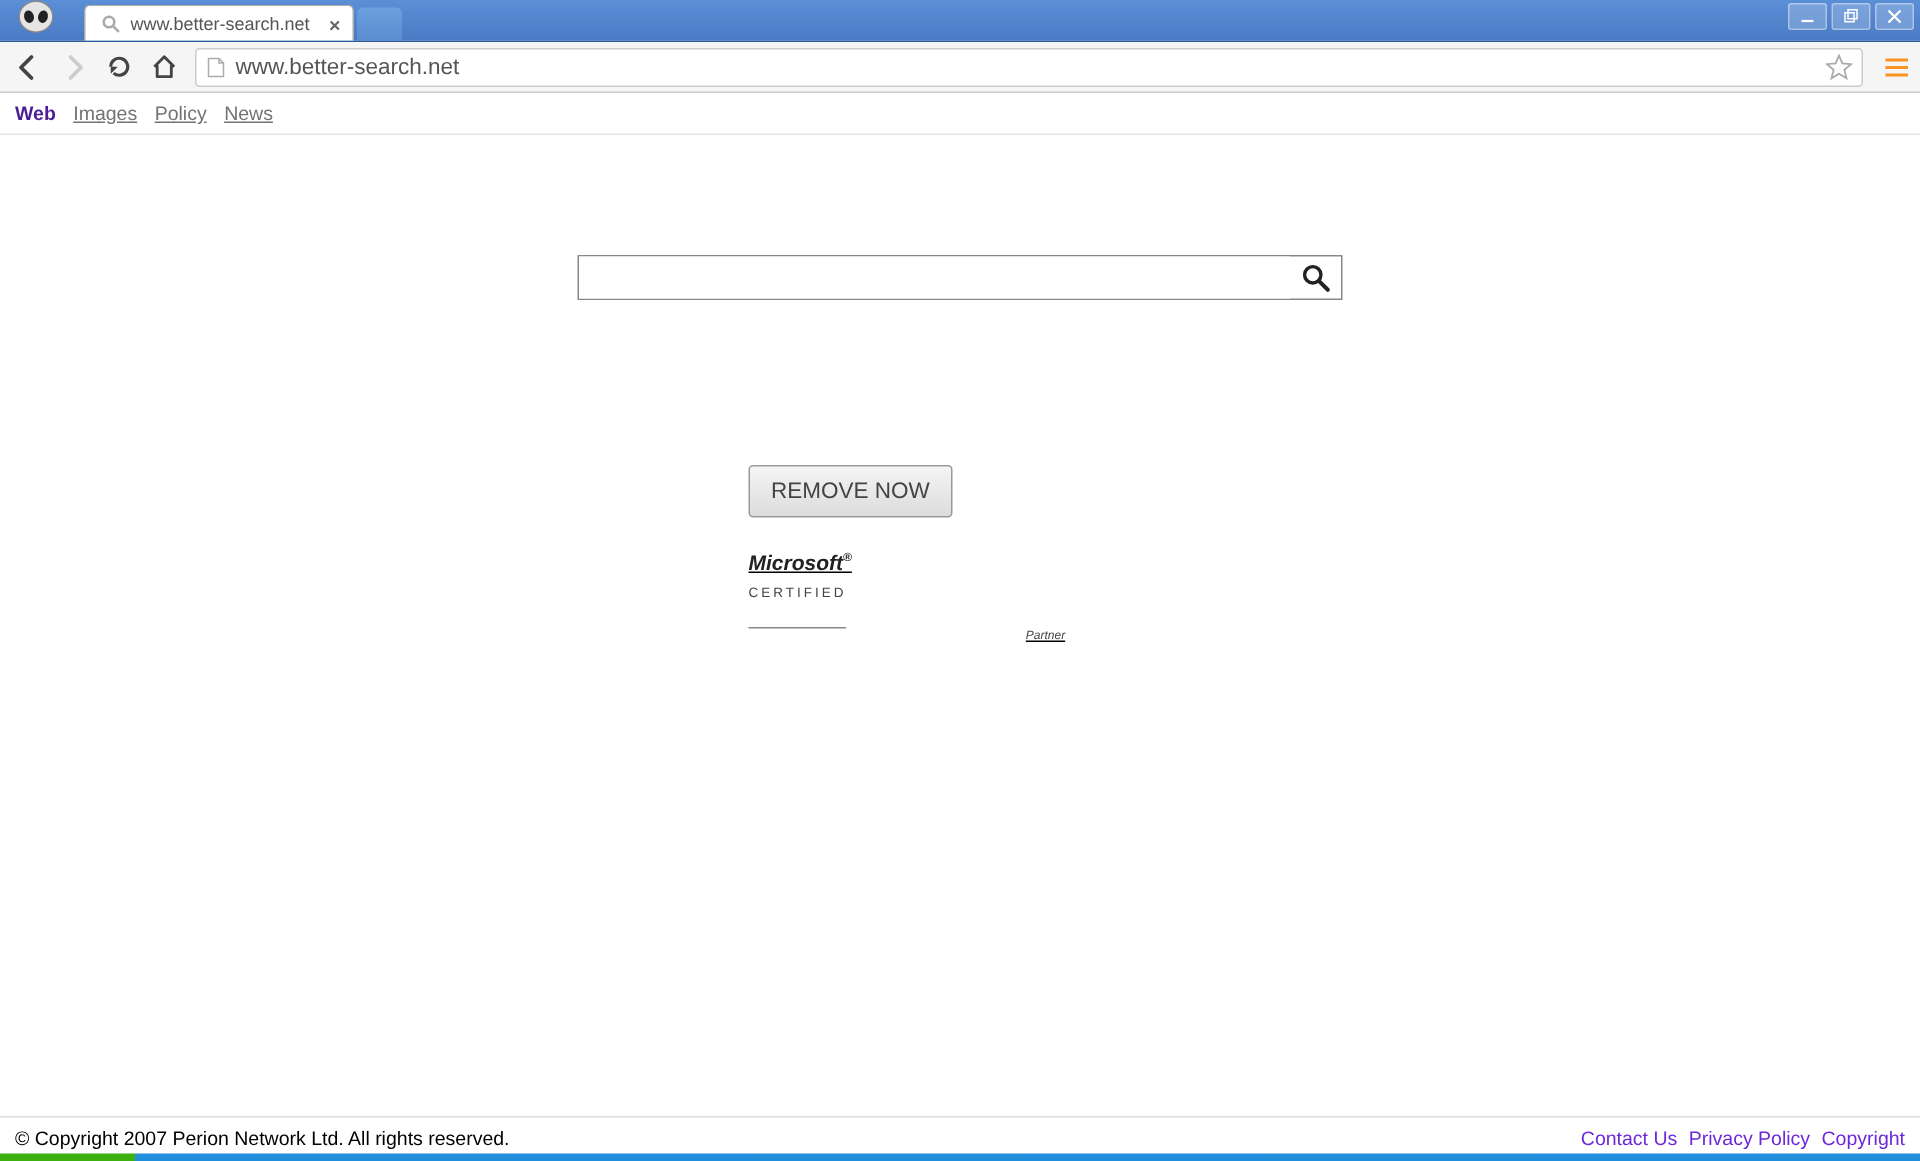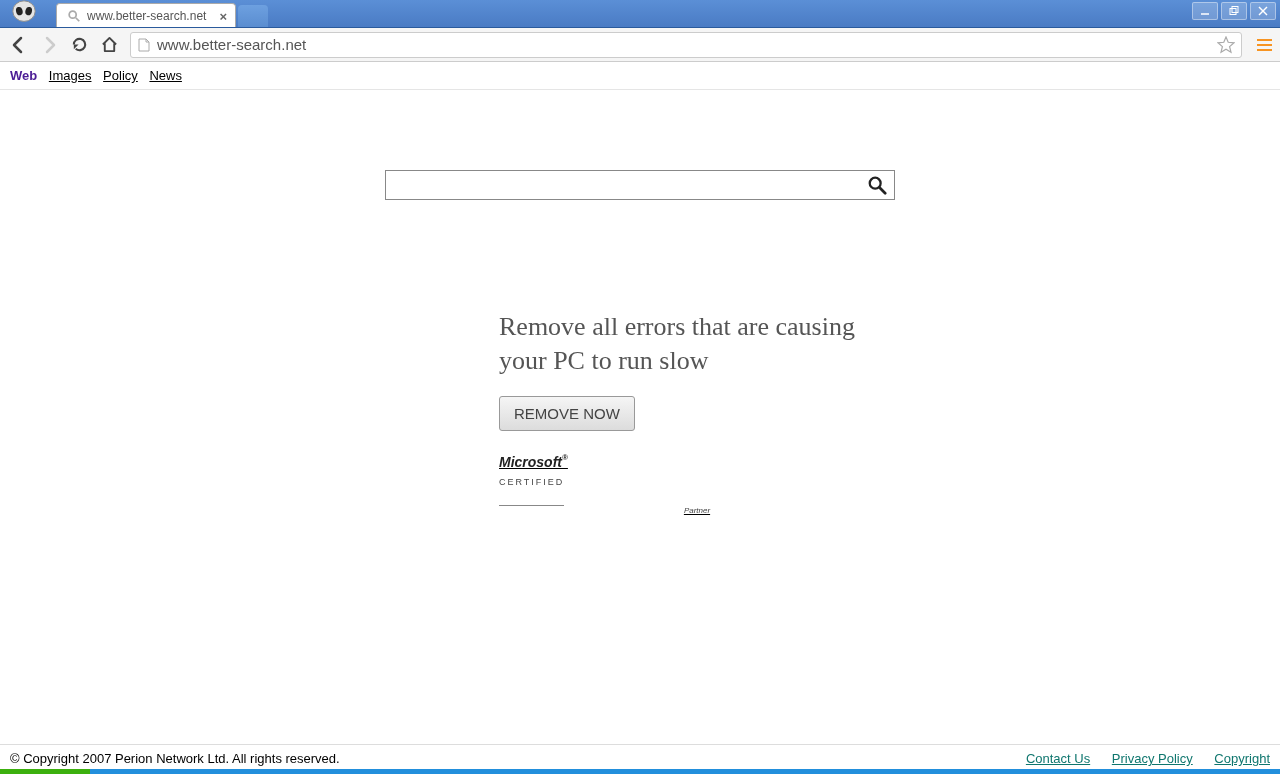--- a/index.html
+++ b/index.html
@@ -163,21 +163,21 @@
   border-bottom: 1px solid #e5e5e5;
 }
 .page-nav a, .page-nav span {
   margin-right: 8px;
 }
 .page-nav .active {
   font-weight: bold;
   color: #4c1d95;
 }
 .page-nav a {
-  color: #000000;
+  color: #737373;
   text-decoration: underline;
   cursor: pointer;
 }
 
 
 .main {
   text-align: left;
   padding-top: 80px;
 }
 .search-wrap {
@@ -262,23 +262,22 @@
   left: 0;
   right: 0;
   border-top: 1px solid #ddd;
   padding: 6px 10px 2px;
   font-size: 13px;
   display: flex;
   justify-content: space-between;
   align-items: center;
 }
 .footer-links a {
-  color: #0f766e;
-  text-decoration: underline;
-  margin-left: 18px;
+  color: #6d28d9;
+  margin-left: 4px;
   cursor: pointer;
 }
 
 
 .taskbar {
   position: absolute;
   bottom: 0;
   left: 0;
   right: 0;
   height: 5px;
@@ -377,21 +376,20 @@
     <input class="search-input" type="text" value="" style="">
     <div class="search-btn">
       <svg viewBox="0 0 22 22">
         <circle cx="9" cy="9" r="6" fill="none" stroke="#222" stroke-width="2.5"></circle>
         <line x1="14" y1="14" x2="20" y2="20" stroke="#222" stroke-width="3" stroke-linecap="round"></line>
       </svg>
     </div>
   </div>
 
   <div class="ad-block">
-    <div class="ad-head">Remove all errors that are causing your PC to run slow</div>
     <button class="remove-btn">REMOVE NOW</button>
     <div class="ms-logo">
       <div><span class="ms">Microsoft</span><span class="ms" style="font-size:8px;vertical-align:top">®</span></div>
       <div class="cert">CERTIFIED</div>
       <div class="partner">Partner</div>
     </div>
   </div>
 </div>
 
 <div class="footer">

